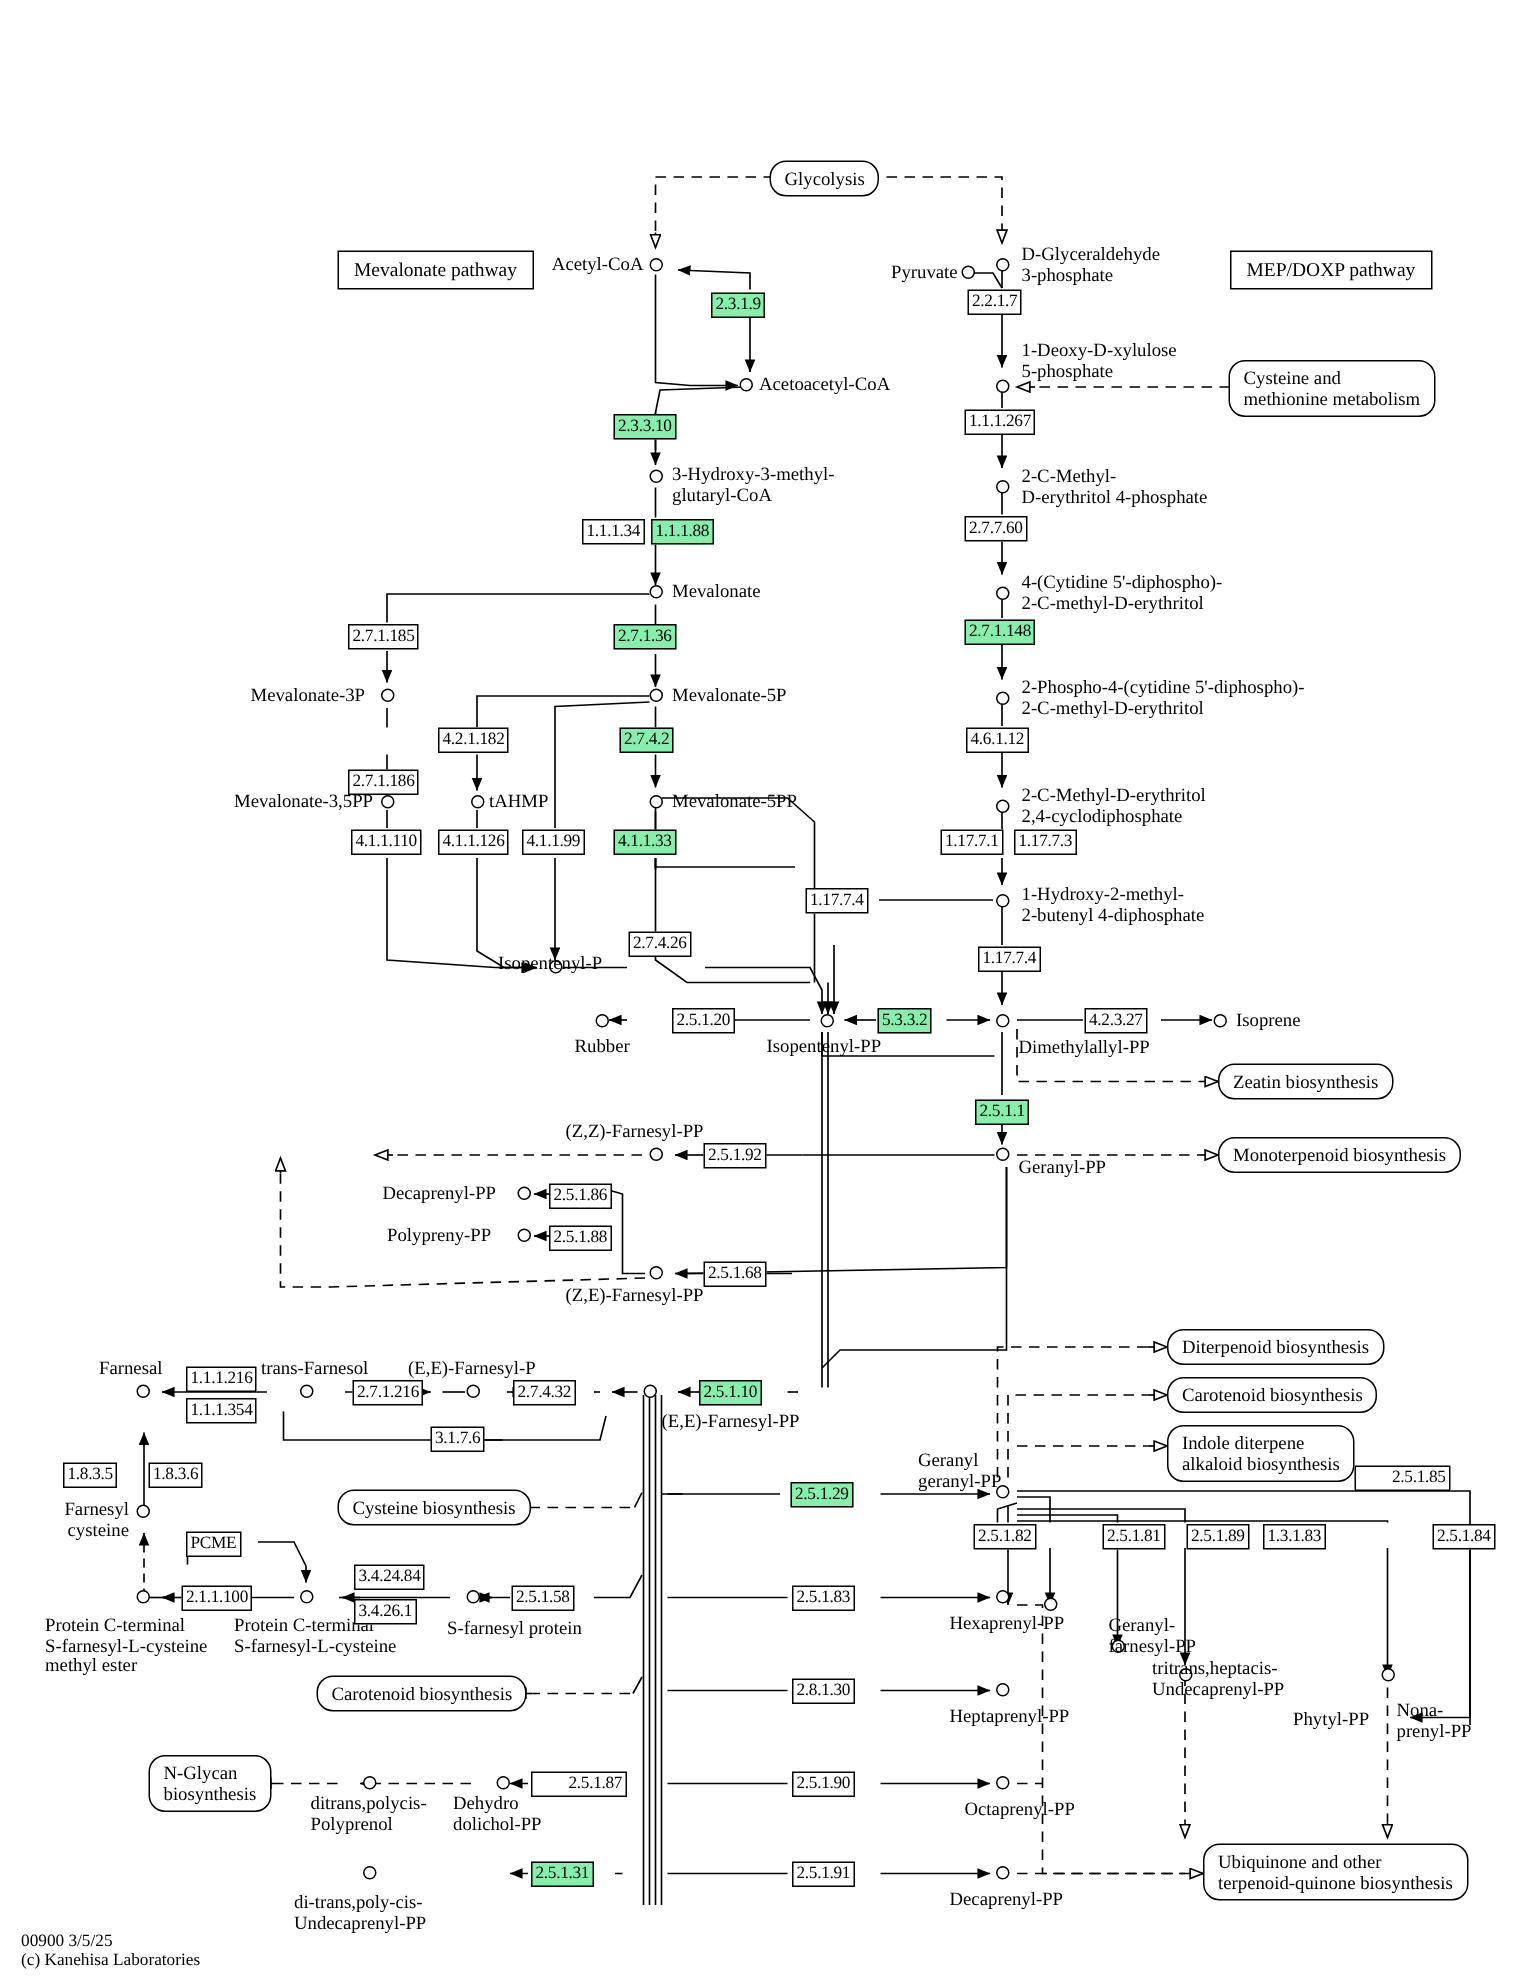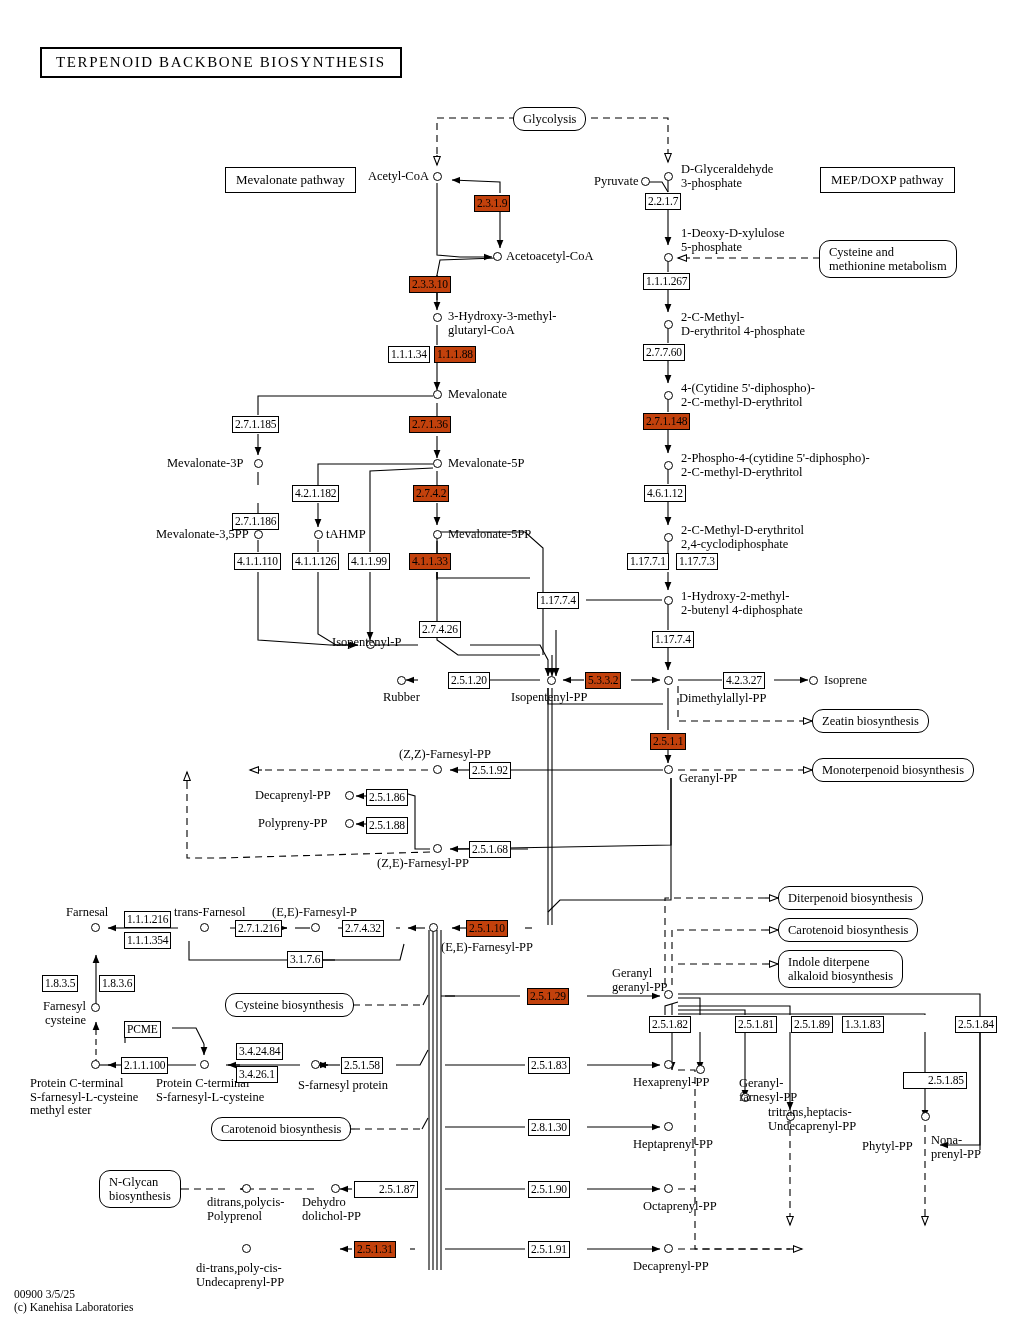--- a/index.html
+++ b/index.html
@@ -3,21 +3,21 @@
 <meta charset="utf-8">
 <style>
   html,body{margin:0;padding:0;background:#fff;}
   body{font-family:"Liberation Serif",serif;color:#000;}
   #map{position:relative;width:1024px;height:1321px;background:#fff;overflow:hidden;}
 
   
   .ec{position:absolute;border:1px solid #000;background:#fff;font-size:11.5px;
       line-height:15px;height:15px;padding:0 2px;white-space:nowrap;text-align:center;
       letter-spacing:-0.2px;box-sizing:content-box;}
-  .ec.green{background:#c2410c;}
+  .ec.green{background:#86efac;}
   .cpd{position:absolute;width:9px;height:9px;border:1.3px solid #000;border-radius:50%;
        background:#fff;box-sizing:border-box;}
   .lbl{position:absolute;font-size:12.5px;line-height:13.5px;white-space:nowrap;}
   .map-node{position:absolute;border:1px solid #000;border-radius:11px;background:#fff;
        font-size:12.5px;line-height:14px;padding:4px 9px;white-space:nowrap;text-align:left;}
   .map-node.center{text-align:center;}
   .rectbox{position:absolute;border:1px solid #000;background:#fff;font-size:13px;
        line-height:16px;padding:4px 10px;white-space:nowrap;}
   .title{position:absolute;border:2.5px solid #000;background:#fff;
        font-size:15px;letter-spacing:1.6px;padding:5px 14px;white-space:nowrap;}
@@ -236,21 +236,20 @@
       <path d="M678,1189 L695,1189" stroke-dasharray="7,5"></path>
       <path d="M678,1249 L790,1249" stroke-dasharray="7,5"></path>
       <path d="M790,1249 L802,1249" marker-end="url(#ahw)"></path>
       <path d="M790,1117 L790,1215" stroke-dasharray="7,5"></path>
       <path d="M790,1215 L790,1225" marker-end="url(#ahw)"></path>
       <path d="M925,1125 L925,1215" stroke-dasharray="7,5"></path>
       <path d="M925,1215 L925,1225" marker-end="url(#ahw)"></path>
     </g>
   </svg>
 
-  <div class="title" style="left:40px;top:47px;">TERPENOID  BACKBONE  BIOSYNTHESIS</div>
   <div class="foot" style="left:14px;top:1288px;">00900 3/5/25</div>
   <div class="foot" style="left:14px;top:1301px;">(c) Kanehisa Laboratories</div>
 
   <div class="rectbox" style="left:225px;top:167px;">Mevalonate pathway</div>
   <div class="rectbox" style="left:820px;top:167px;">MEP/DOXP pathway</div>
 
   <div class="map-node center" style="left:513px;top:107px;">Glycolysis</div>
 
   <div class="map-node" style="left:819px;top:240px;">
     <span>Cysteine and</span><br>
@@ -270,20 +269,24 @@
   </div>
 
   <div class="map-node" style="left:225px;top:993px;">Cysteine biosynthesis</div>
   <div class="map-node" style="left:211px;top:1117px;">Carotenoid biosynthesis</div>
 
   <div class="map-node" style="left:99px;top:1170px;">
     <span>N-Glycan</span><br>
     <span>biosynthesis</span>
   </div>
 
+  <div class="map-node" style="left:802px;top:1229px;">
+    <span>Ubiquinone and other</span><br>
+    <span>terpenoid-quinone biosynthesis</span>
+  </div>
 
   <div class="cpd" style="left:433px;top:172px;"></div>
   <div class="cpd" style="left:493px;top:252px;"></div>
   <div class="cpd" style="left:433px;top:313px;"></div>
   <div class="cpd" style="left:433px;top:390px;"></div>
   <div class="cpd" style="left:254px;top:459px;"></div>
   <div class="cpd" style="left:433px;top:459px;"></div>
   <div class="cpd" style="left:254px;top:530px;"></div>
   <div class="cpd" style="left:314px;top:530px;"></div>
   <div class="cpd" style="left:433px;top:530px;"></div>
@@ -366,21 +369,21 @@
     <span>2-C-Methyl-D-erythritol</span><br>
     <span>2,4-cyclodiphosphate</span>
   </div>
   <div class="lbl" style="left:681px;top:590px;">
     <span>1-Hydroxy-2-methyl-</span><br>
     <span>2-butenyl 4-diphosphate</span>
   </div>
   <div class="lbl" style="left:679px;top:692px;">Dimethylallyl-PP</div>
   <div class="lbl" style="left:824px;top:674px;">Isoprene</div>
   <div class="lbl" style="left:679px;top:772px;">Geranyl-PP</div>
-  <div class="lbl" style="left:377px;top:748px;margin-left:22px;">(Z,Z)-Farnesyl-PP</div>
+  <div class="lbl" style="left:377px;top:748px;">(Z,Z)-Farnesyl-PP</div>
   <div class="lbl" style="left:255px;top:789px;">Decaprenyl-PP</div>
   <div class="lbl" style="left:258px;top:817px;">Polypreny-PP</div>
   <div class="lbl" style="left:377px;top:857px;">(Z,E)-Farnesyl-PP</div>
   <div class="lbl" style="left:66px;top:906px;">Farnesal</div>
   <div class="lbl" style="left:174px;top:906px;">trans-Farnesol</div>
   <div class="lbl" style="left:272px;top:906px;">(E,E)-Farnesyl-P</div>
   <div class="lbl" style="left:441px;top:941px;">(E,E)-Farnesyl-PP</div>
   <div class="lbl" style="left:36px;top:1000px;text-align:right;width:50px;">
     <span>Farnesyl</span><br>
     <span>cysteine</span>
@@ -477,21 +480,21 @@
   <div class="ec" style="left:236px;top:1043px;">3.4.24.84</div>
   <div class="ec" style="left:236px;top:1066px;">3.4.26.1</div>
   <div class="ec" style="left:341px;top:1057px;">2.5.1.58</div>
 
   <div class="ec green" style="left:527px;top:988px;">2.5.1.29</div>
 
   <div class="ec" style="left:649px;top:1016px;">2.5.1.82</div>
   <div class="ec" style="left:735px;top:1016px;">2.5.1.81</div>
   <div class="ec" style="left:791px;top:1016px;">2.5.1.89</div>
   <div class="ec" style="left:842px;top:1016px;">1.3.1.83</div>
-  <div class="ec" style="left:903px;top:1072px;padding-left:24px;">2.5.1.85</div>
+  <div class="ec" style="left:903px;top:977px;padding-left:24px;">2.5.1.85</div>
   <div class="ec" style="left:955px;top:1016px;">2.5.1.84</div>
 
   <div class="ec" style="left:528px;top:1057px;">2.5.1.83</div>
   <div class="ec" style="left:528px;top:1119px;">2.8.1.30</div>
   <div class="ec" style="left:354px;top:1181px;padding-left:24px;">2.5.1.87</div>
   <div class="ec" style="left:528px;top:1181px;">2.5.1.90</div>
   <div class="ec green" style="left:354px;top:1241px;">2.5.1.31</div>
   <div class="ec" style="left:528px;top:1241px;">2.5.1.91</div>
 
 </div>

